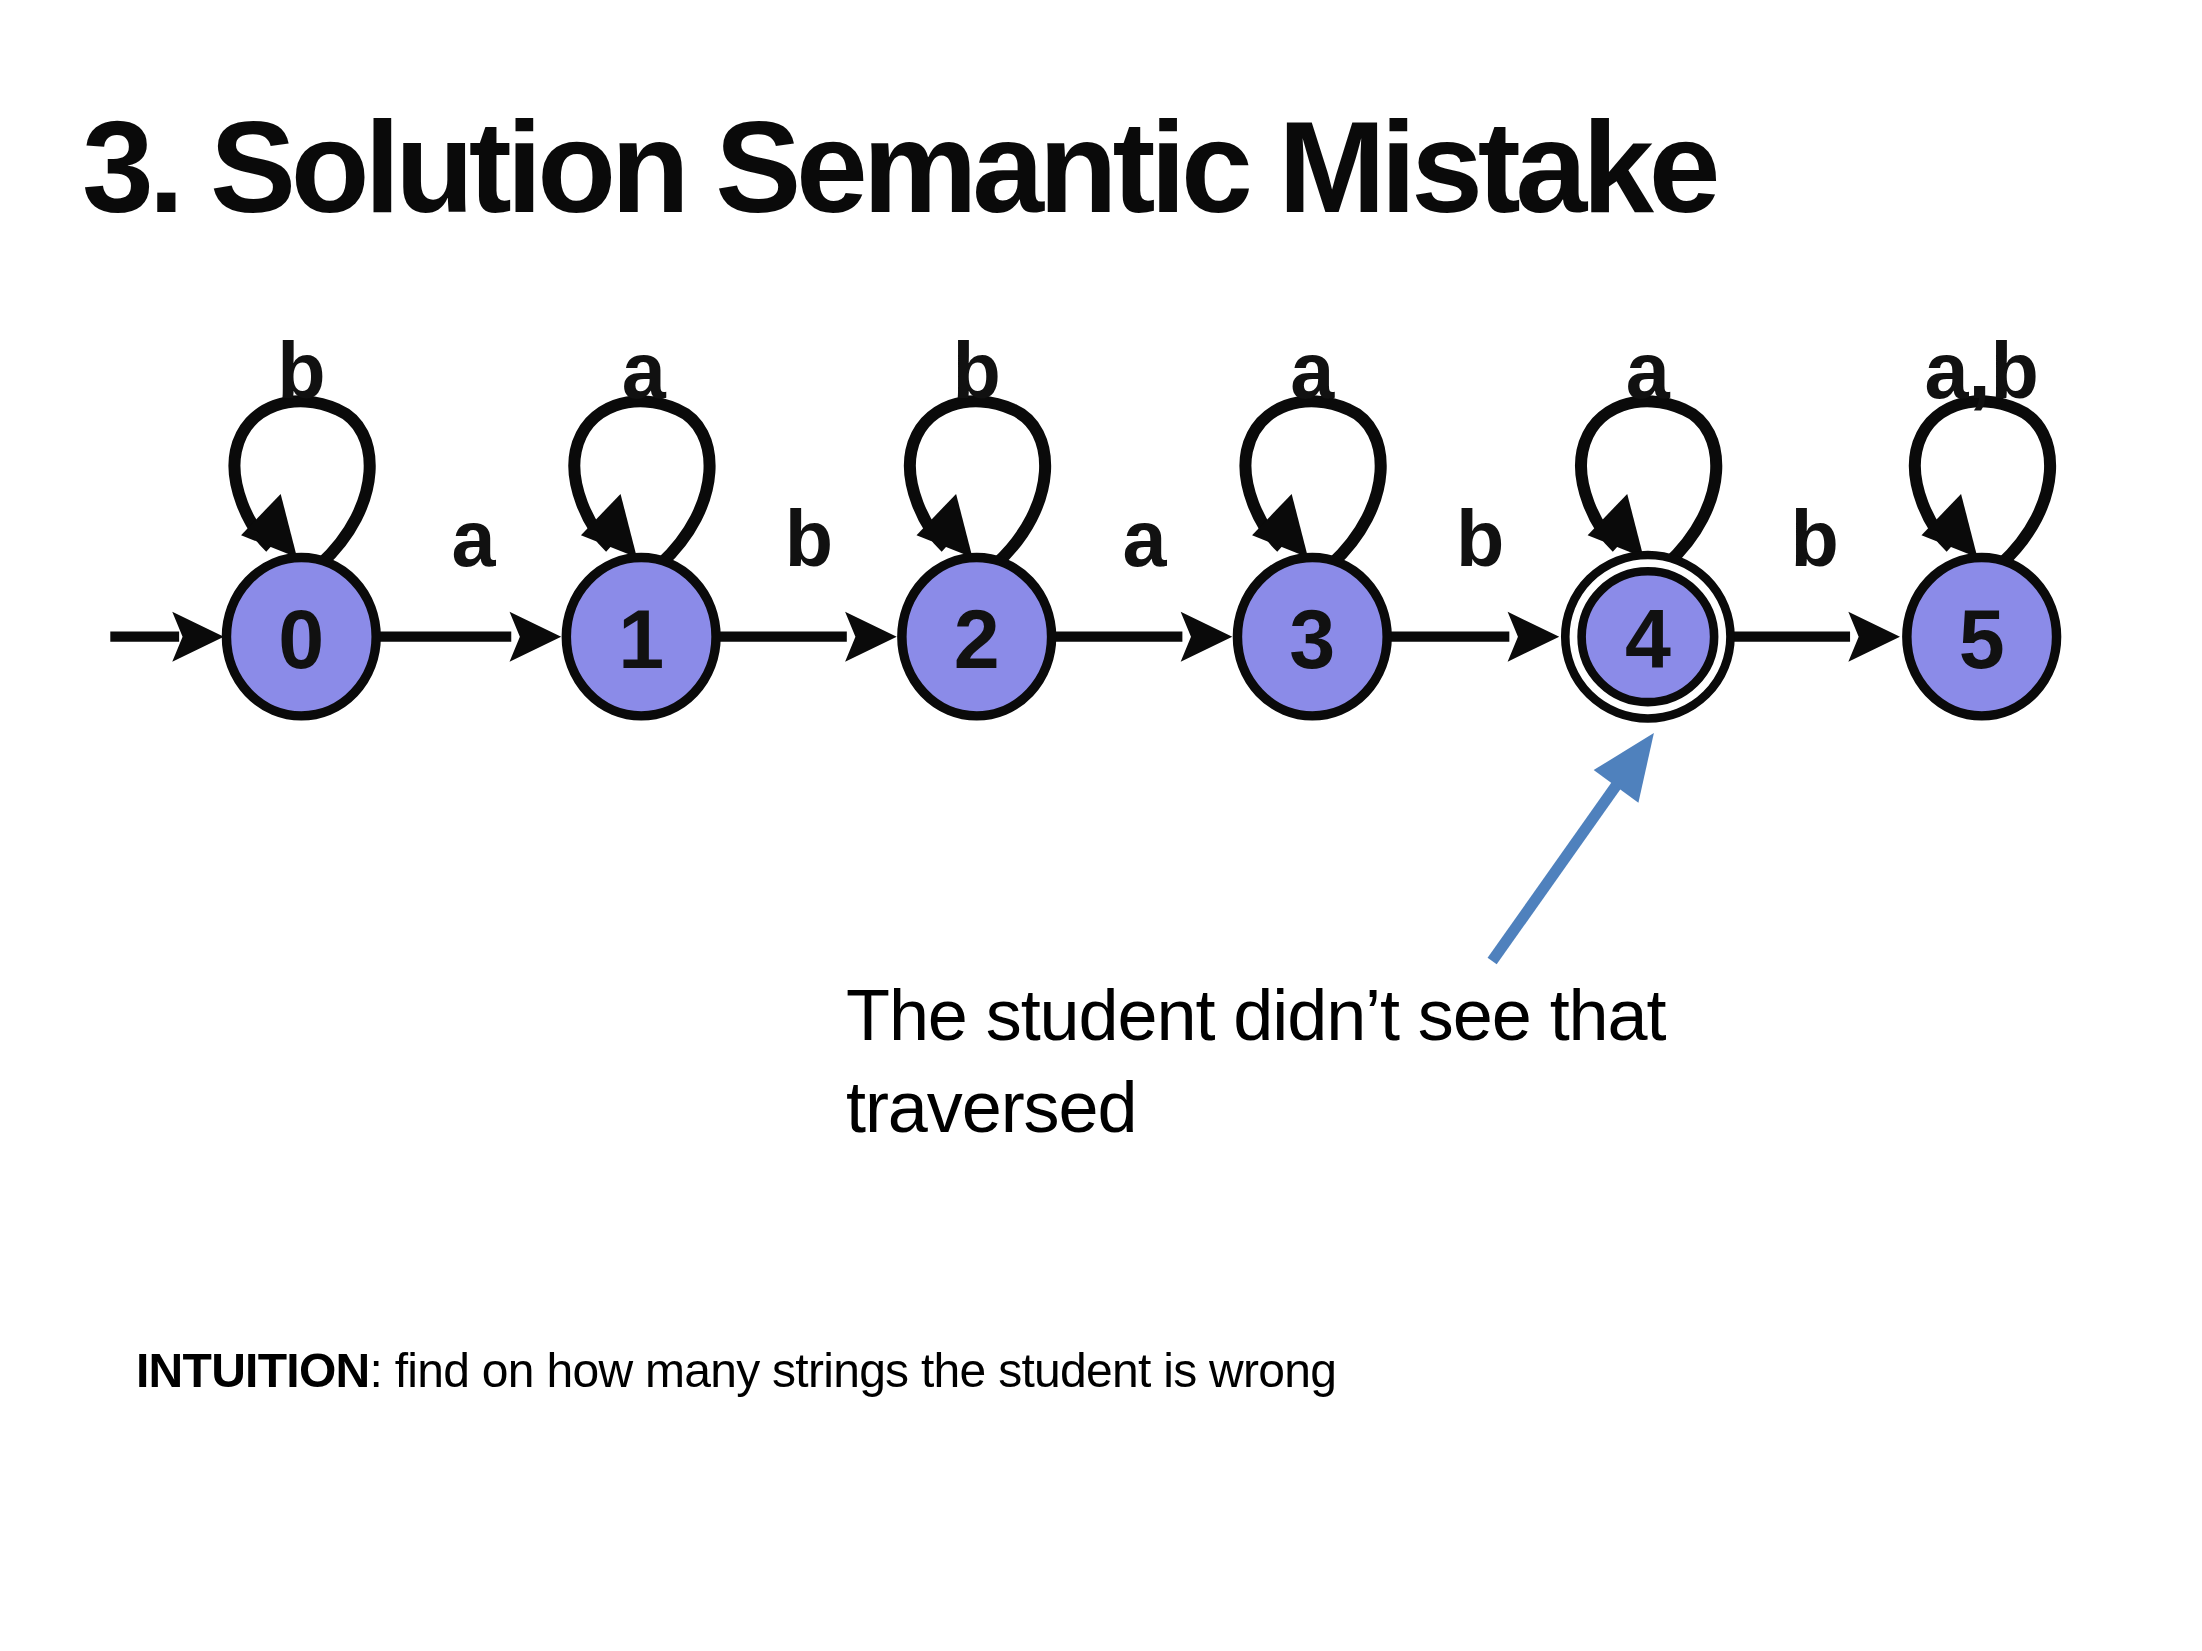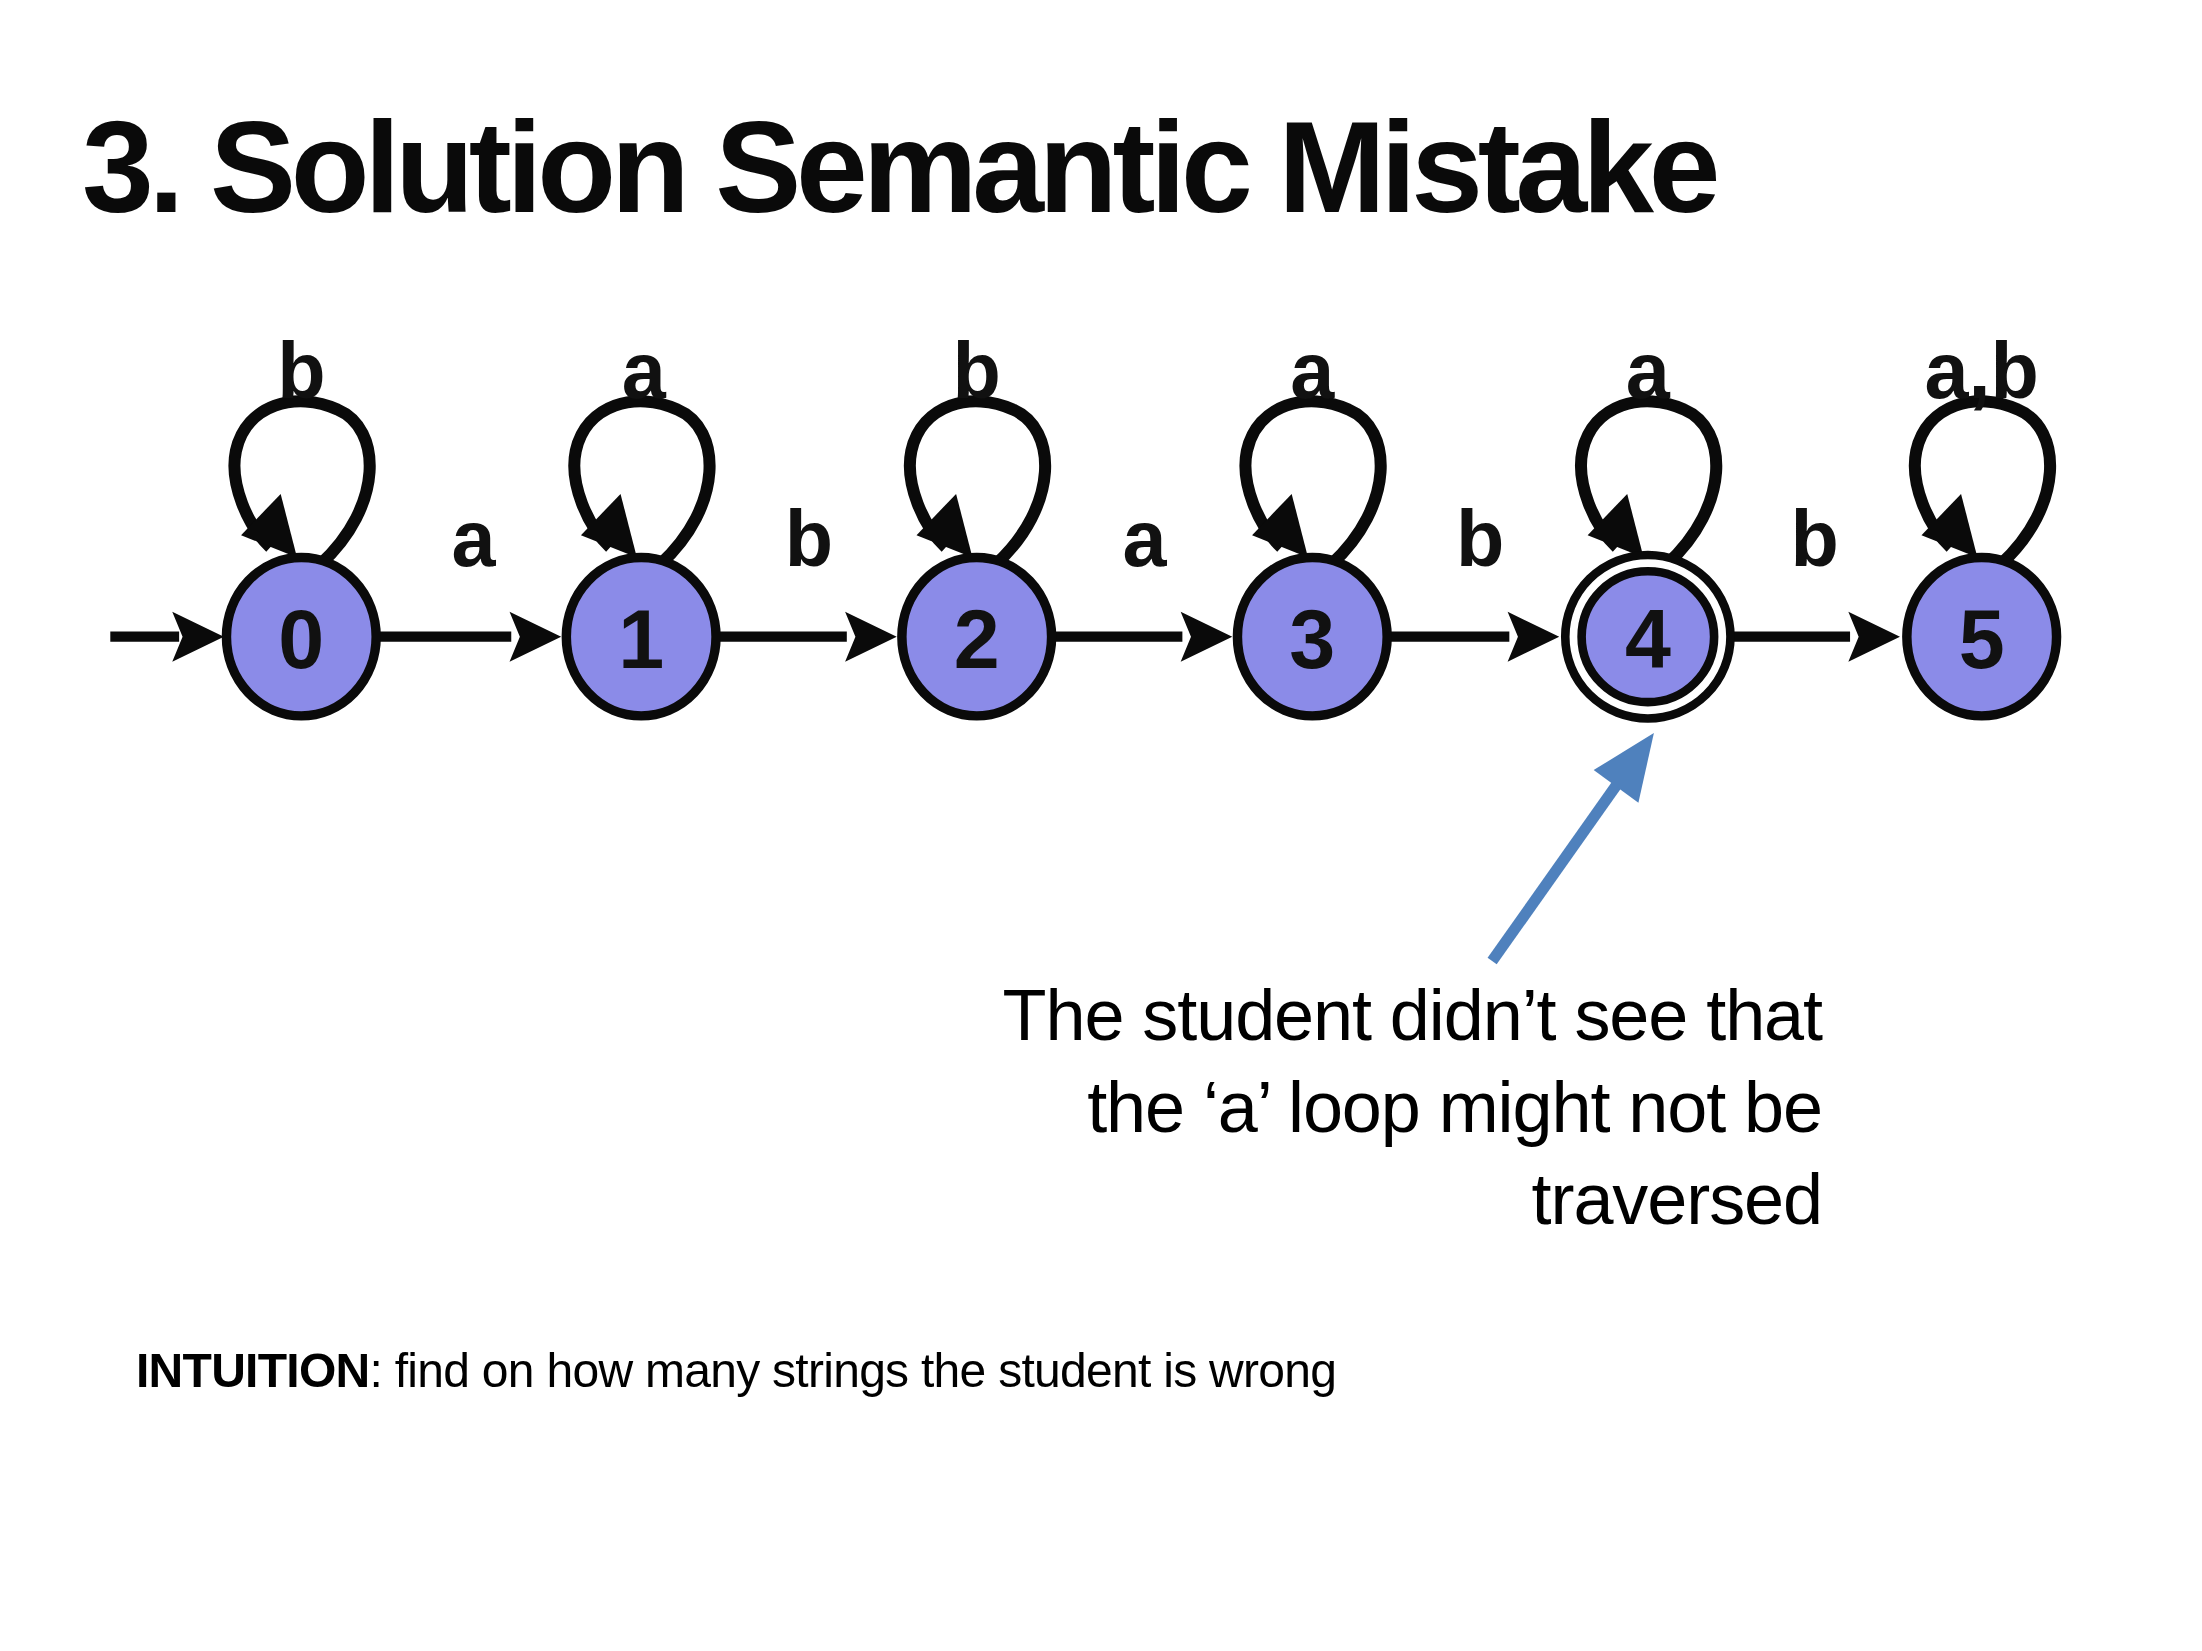--- a/index.html
+++ b/index.html
@@ -29,23 +29,23 @@
   }
   .diagram text{
     font-family:"Liberation Sans","DejaVu Sans",sans-serif;
     font-weight:bold;
     fill:#111111;
   }
   .state-num{font-size:96px;}
   .edge-label{font-size:92px;}
   .annotation{
     position:absolute;
-    left:790px;top:969px;
+    left:846px;top:969px;
     width:1032px;
-    text-align:right;
+    text-align:left;
     font-size:72px;
     line-height:92px;
     letter-spacing:-0.015em;
     color:#000;
   }
   .intuition{
     position:absolute;
     left:136px;top:1325px;
     font-size:48px;
     line-height:92px;
@@ -155,21 +155,20 @@
     <text class="edge-label" x="2109" y="658" text-anchor="middle">b</text>
 
     <g>
       <line x1="1734" y1="1117" x2="1886" y2="902" stroke="#4f81bd" stroke-width="13"></line>
       <polygon points="1922,852 1904,933 1852,895" fill="#4f81bd"></polygon>
     </g>
   </svg>
 
   <div class="annotation">
     <div>The student didn’t see that</div>
-    <div>the ‘a’ loop might not be</div>
     <div>traversed</div>
   </div>
 
   <div class="intuition">
     <span class="kw">INTUITION</span><span>: find on how many strings the student is wrong</span>
   </div>
 
 </div>
 
 

